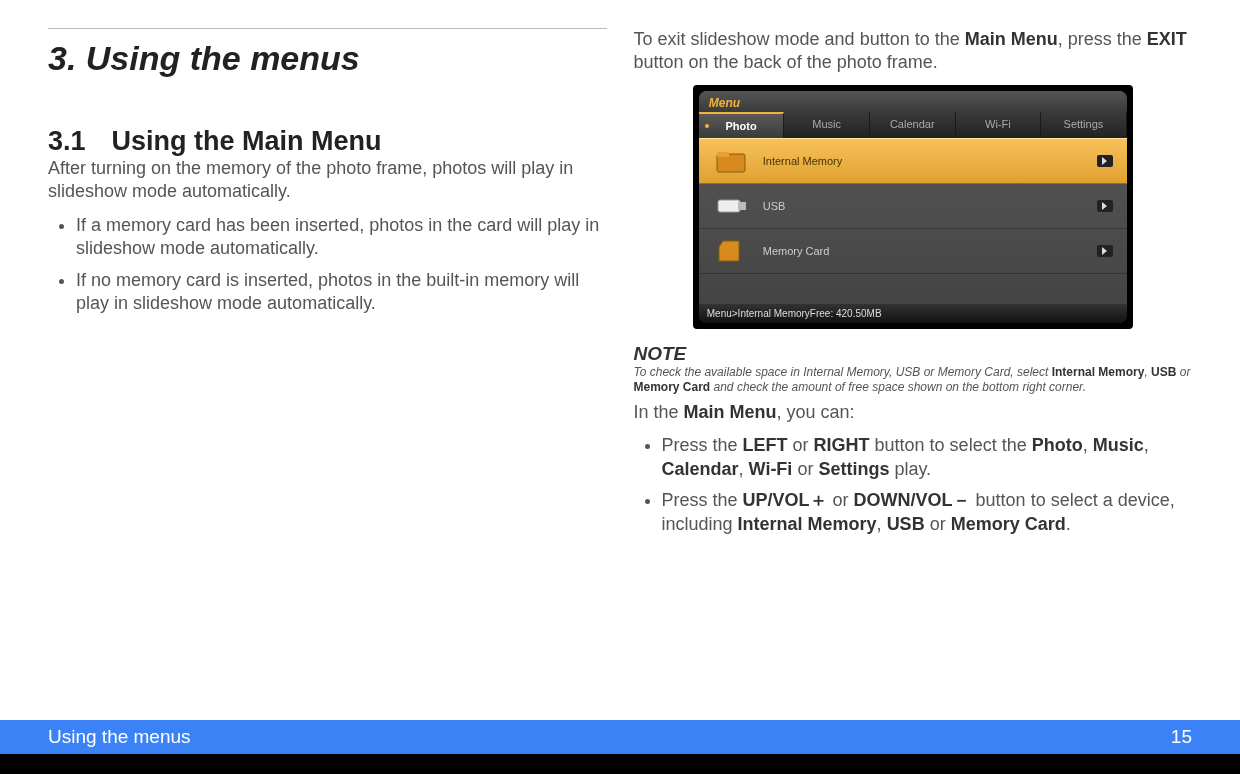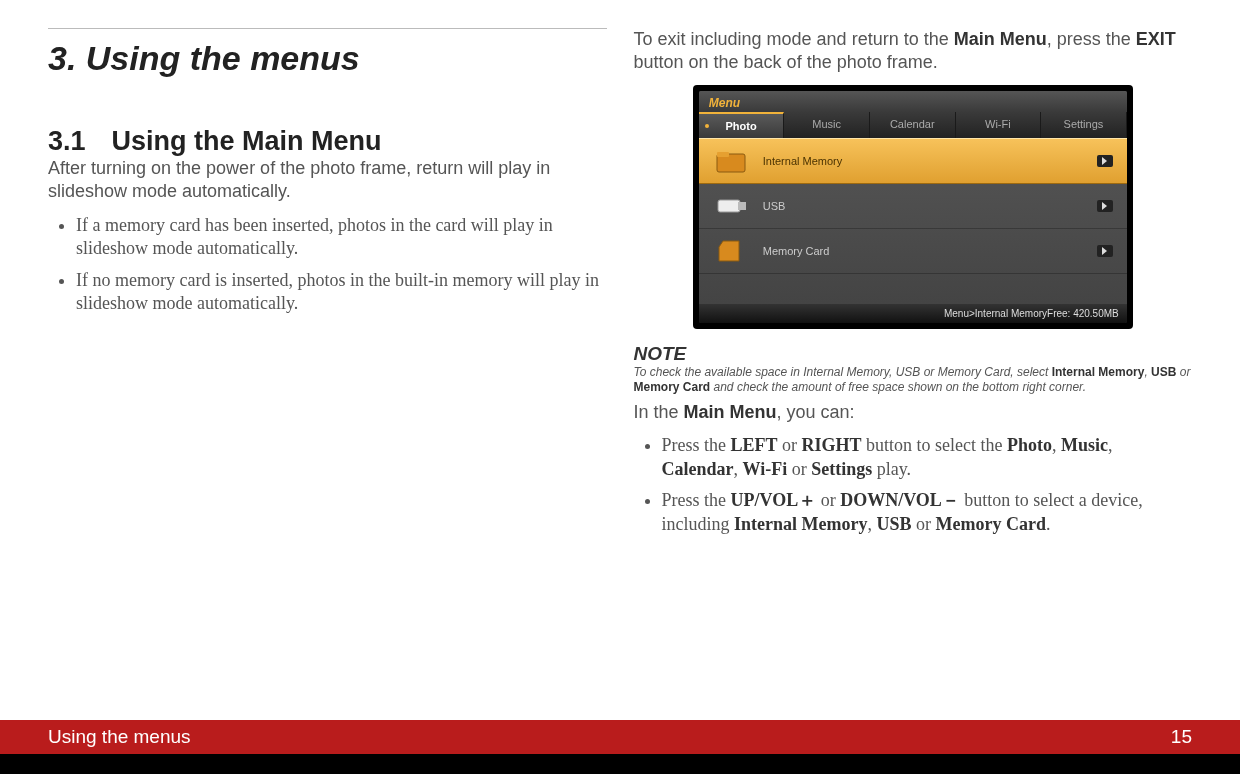--- a/index.html
+++ b/index.html
@@ -46,21 +46,21 @@
     line-height: 1.3;
     margin-bottom: 10px;
   }
   ul.body {
     font-size: 18px;
     color: #555;
     line-height: 1.3;
     padding-left: 28px;
     list-style: disc;
   }
-  ul.body li { margin-bottom: 8px; font-family: Liberation Serif, serif; }
+  ul.body li { margin-bottom: 8px; }
   .bold { font-weight: bold; color: #333; }
   .note-heading {
     font-size: 19px;
     font-weight: bold;
     font-style: italic;
     color: #333;
     margin-top: 12px;
   }
   p.note-body {
     font-size: 12px;
@@ -74,21 +74,21 @@
   
   .device-shot {
     width: 440px;
     margin: 8px auto 14px auto;
     background: #000;
     padding: 6px;
     border-radius: 4px;
   }
   .ds-inner {
     background: linear-gradient(#4a4a4a, #2a2a2a);
-    border-radius: 2px;
+    border-radius: 8px;
     overflow: hidden;
   }
   .ds-menu-label {
     color: #f2b33a;
     font-weight: bold;
     font-size: 12px;
     font-style: italic;
     padding: 5px 8px 2px 10px;
     background: linear-gradient(#555,#3a3a3a);
   }
@@ -154,35 +154,35 @@
     justify-content: center;
   }
   .ds-arrow::after {
     content: "";
     border-left: 5px solid #ddd;
     border-top: 4px solid transparent;
     border-bottom: 4px solid transparent;
   }
   .ds-footer {
     display: flex;
-    justify-content: flex-end;
+    justify-content: flex-start;
     background: linear-gradient(#333,#111);
     color: #ddd;
     font-size: 10px;
     padding: 4px 8px;
   }
 
   
   .footer {
     position: absolute;
     left: 0; right: 0; bottom: 0;
     height: 54px;
   }
   .footer-bar {
-    background: #b91c1c;
+    background: #3b82f6;
     color: #fff;
     font-size: 19px;
     display: flex;
     justify-content: space-between;
     align-items: center;
     padding: 6px 48px 6px 48px;
     height: 34px;
   }
   .footer-black {
     background: #000;
@@ -193,30 +193,30 @@
 <body>
 
 <div class="page">
 
   <div class="col">
     <hr class="hr">
     <h1 class="chapter">3. Using the menus</h1>
     <h2 class="section">
       <span class="section-num">3.1</span><span>Using the Main Menu</span>
     </h2>
-    <p class="body">After turning on the power of the photo frame, return will play in slideshow mode automatically.</p>
+    <p class="body">After turning on the memory of the photo frame, photos will play in slideshow mode automatically.</p>
     <ul class="body">
       <li>If a memory card has been inserted, photos in the card will play in slideshow mode automatically.</li>
       <li>If no memory card is inserted, photos in the built-in memory will play in slideshow mode automatically.</li>
     </ul>
   </div>
 
   <div class="col">
     <p class="body">
-      <span>To exit including mode and return to the </span><span class="bold">Main Menu</span><span>, press the </span><span class="bold">EXIT</span><span> button on the back of the photo frame.</span>
+      <span>To exit slideshow mode and button to the </span><span class="bold">Main Menu</span><span>, press the </span><span class="bold">EXIT</span><span> button on the back of the photo frame.</span>
     </p>
 
     <div class="device-shot">
       <div class="ds-inner">
         <div class="ds-menu-label">Menu</div>
         <div class="ds-tabs">
           <div class="ds-tab active">Photo</div>
           <div class="ds-tab">Music</div>
           <div class="ds-tab">Calendar</div>
           <div class="ds-tab">Wi-Fi</div>

